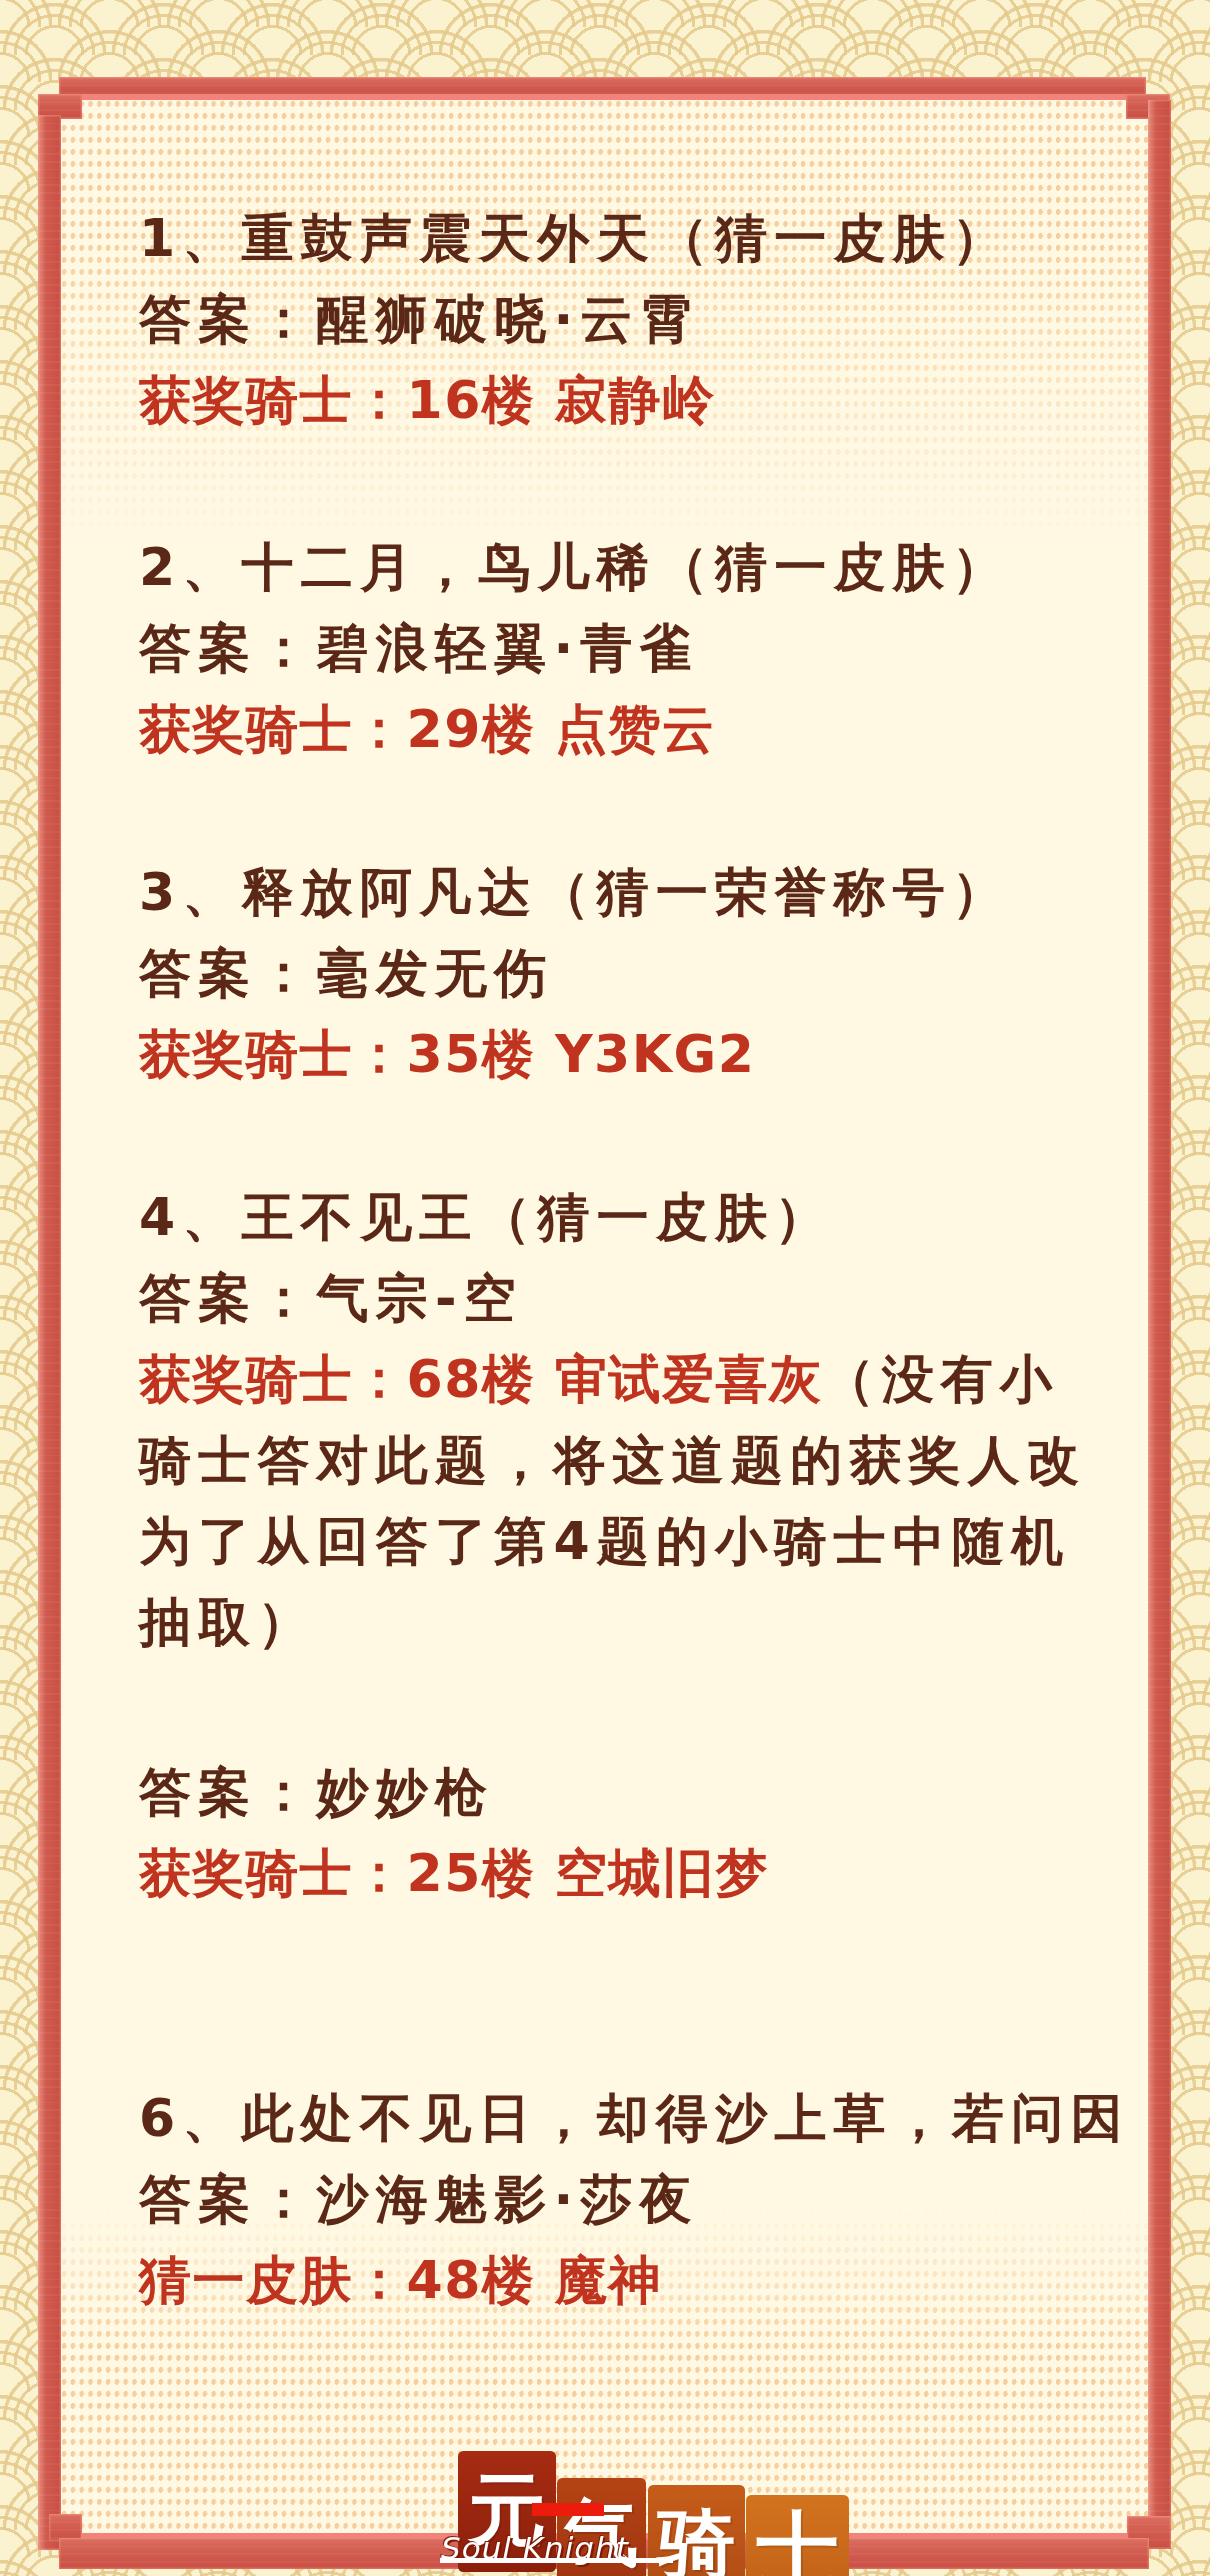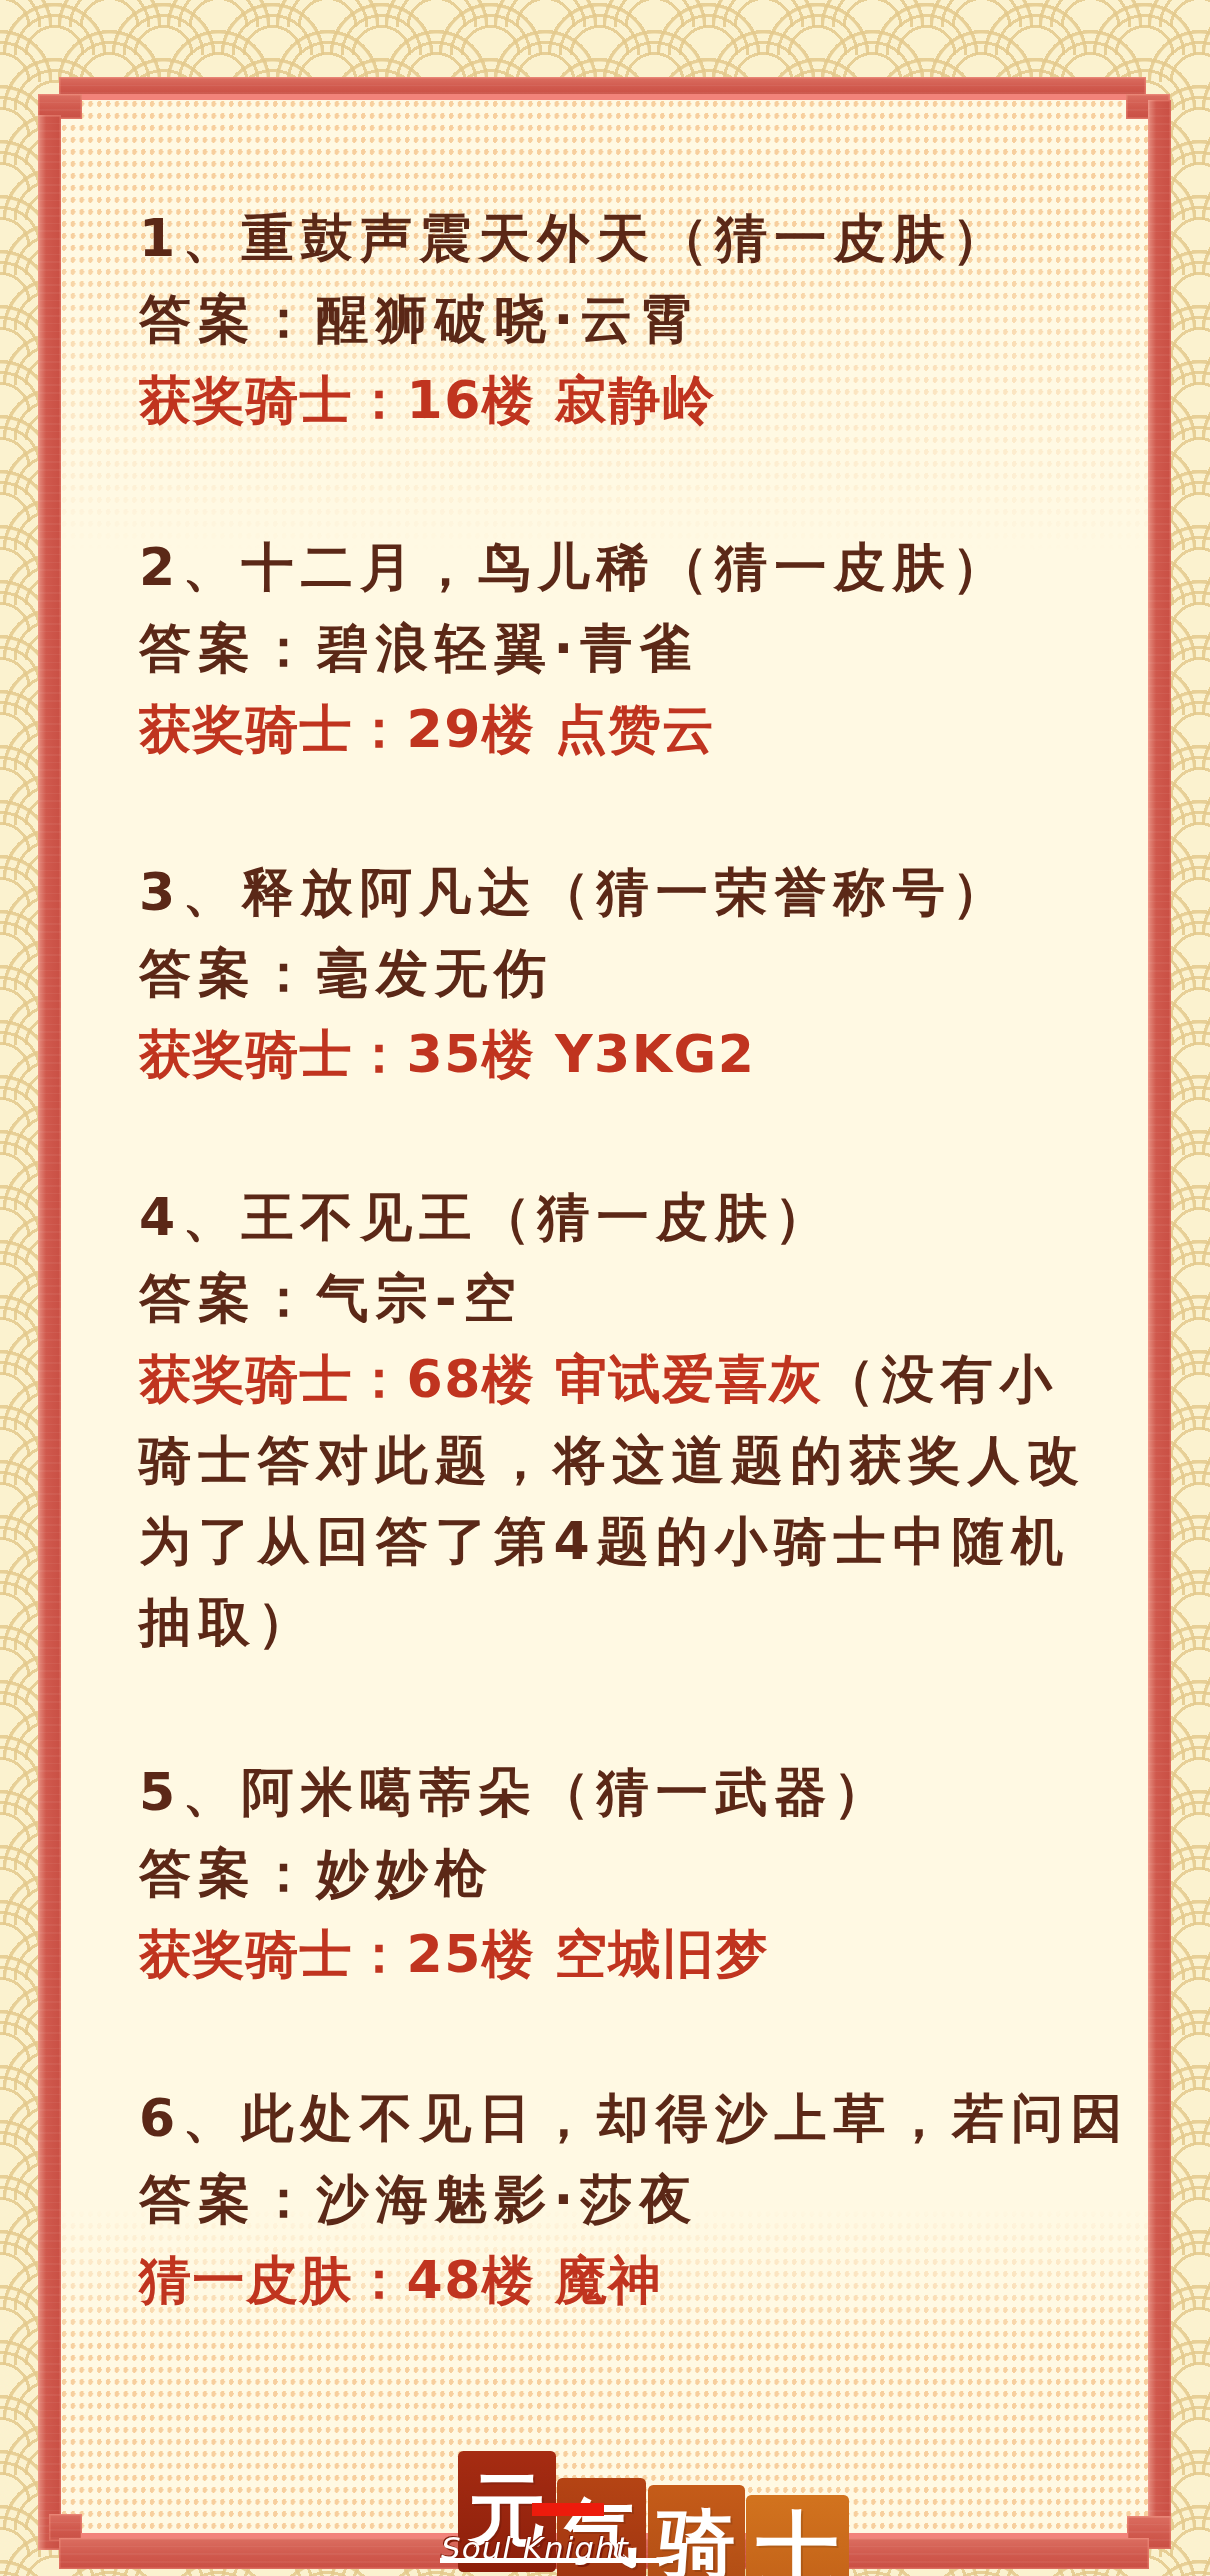--- a/index.html
+++ b/index.html
@@ -110,21 +110,20 @@
   <section class="q" style="top:1177px">
     <div class="ln dark">4、王不见王（猜一皮肤）</div>
     <div class="ln dark">答案：气宗-空</div>
     <div class="ln"><span class="win">获奖骑士：68楼 审试爱喜灰</span><span class="dark">（没有小</span></div>
     <div class="ln dark">骑士答对此题，将这道题的获奖人改</div>
     <div class="ln dark">为了从回答了第4题的小骑士中随机</div>
     <div class="ln dark">抽取）</div>
   </section>
 
   <section class="q" style="top:1752px">
-    <div class="ln dark">5、阿米噶蒂朵（猜一武器）</div>
     <div class="ln dark">答案：妙妙枪</div>
     <div class="ln win">获奖骑士：25楼 空城旧梦</div>
   </section>
 
   <section class="q" style="top:2078px">
     <div class="ln dark">6、此处不见日，却得沙上草，若问因</div>
     <div class="ln dark">答案：沙海魅影·莎夜</div>
     <div class="ln win">猜一皮肤：48楼 魔神</div>
   </section>
 

